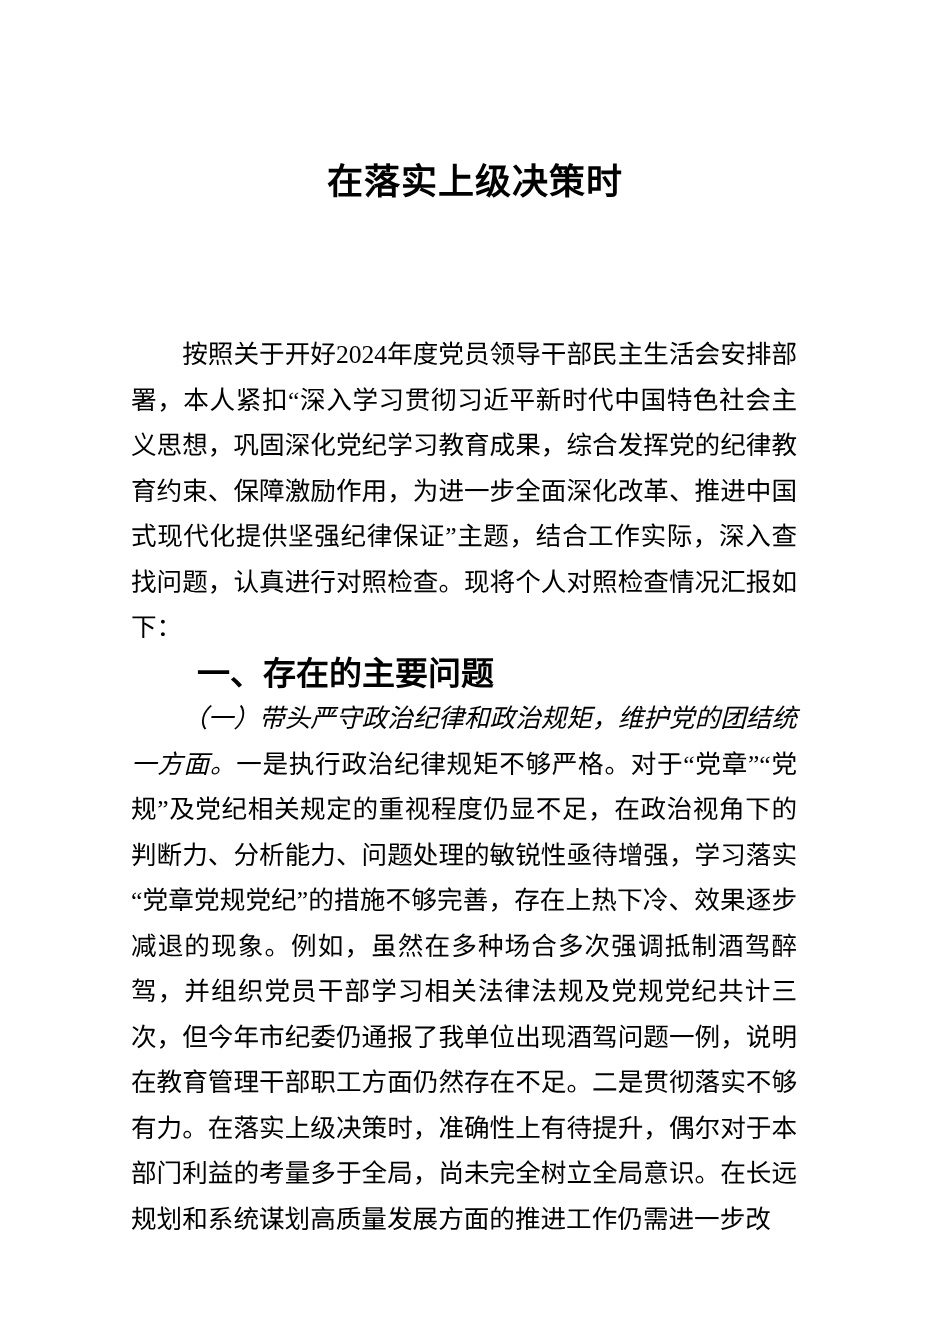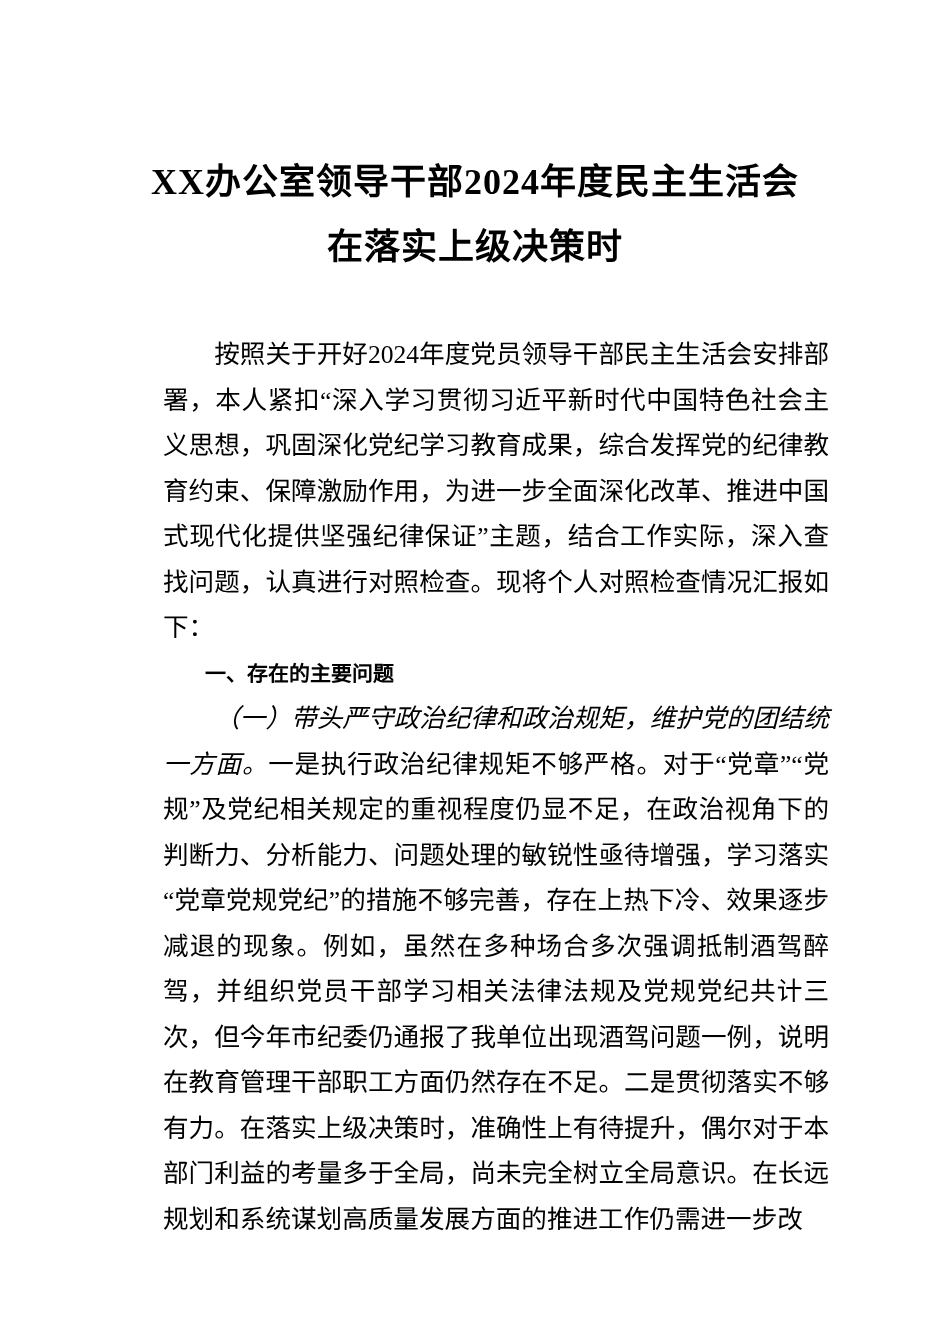--- a/index.html
+++ b/index.html
@@ -25,52 +25,51 @@
     font-family: "Liberation Serif", serif;
     font-weight: bold;
     font-size: 36px;
     line-height: 65px;
     letter-spacing: 1px;
     white-space: nowrap;
   }
   .doc-body {
     position: absolute;
     top: 332px;
-    left: 163px;
+    left: 131px;
     width: 666px;
     font-family: "Liberation Serif", serif;
     font-size: 25.6px;
     line-height: 45.5px;
     text-align: justify;
     text-justify: inter-ideograph;
     word-break: break-all;
   }
   .para {
     margin: 0;
     text-indent: 2em;
   }
   .section-heading {
     margin: 0;
     text-indent: 2em;
     font-family: "Liberation Sans", sans-serif;
     font-weight: bold;
-    font-size: 21px;
+    font-size: 33px;
     line-height: 45.5px;
   }
   .kai-emphasis {
     font-style: italic; 
   }
 </style>
 </head>
 <body>
 
 <div class="page">
 
   <div class="doc-title">
-    <div>XX办公室领导干部2024年度民主生活会</div>
     <div>在落实上级决策时</div>
   </div>
 
   <div class="doc-body">
 
     <p class="para">按照关于开好2024年度党员领导干部民主生活会安排部署，本人紧扣“深入学习贯彻习近平新时代中国特色社会主义思想，巩固深化党纪学习教育成果，综合发挥党的纪律教育约束、保障激励作用，为进一步全面深化改革、推进中国式现代化提供坚强纪律保证”主题，结合工作实际，深入查找问题，认真进行对照检查。现将个人对照检查情况汇报如下：</p>
 
     <h2 class="section-heading">一、存在的主要问题</h2>
 
     <p class="para"><span class="kai-emphasis">（一）带头严守政治纪律和政治规矩，维护党的团结统一方面。</span><span>一是执行政治纪律规矩不够严格。对于“党章”“党规”及党纪相关规定的重视程度仍显不足，在政治视角下的判断力、分析能力、问题处理的敏锐性亟待增强，学习落实“党章党规党纪”的措施不够完善，存在上热下冷、效果逐步减退的现象。例如，虽然在多种场合多次强调抵制酒驾醉驾，并组织党员干部学习相关法律法规及党规党纪共计三次，但今年市纪委仍通报了我单位出现酒驾问题一例，说明在教育管理干部职工方面仍然存在不足。二是贯彻落实不够有力。在落实上级决策时，准确性上有待提升，偶尔对于本部门利益的考量多于全局，尚未完全树立全局意识。在长远规划和系统谋划高质量发展方面的推进工作仍需进一步改</span></p>

